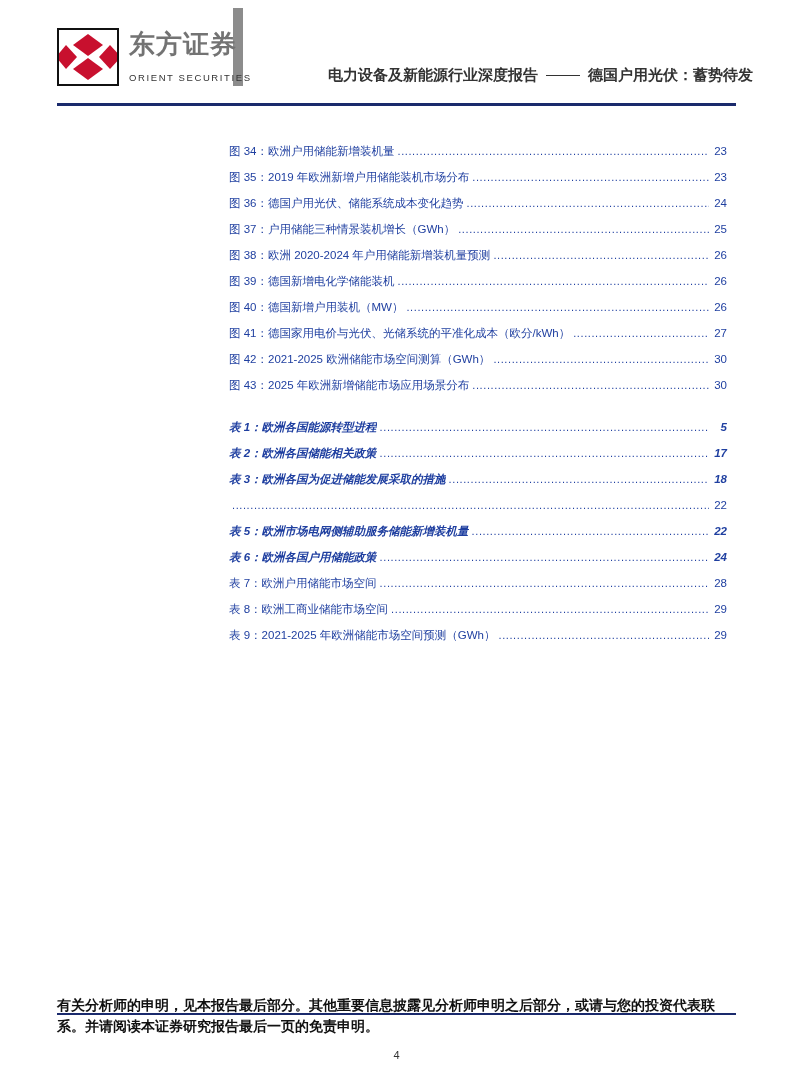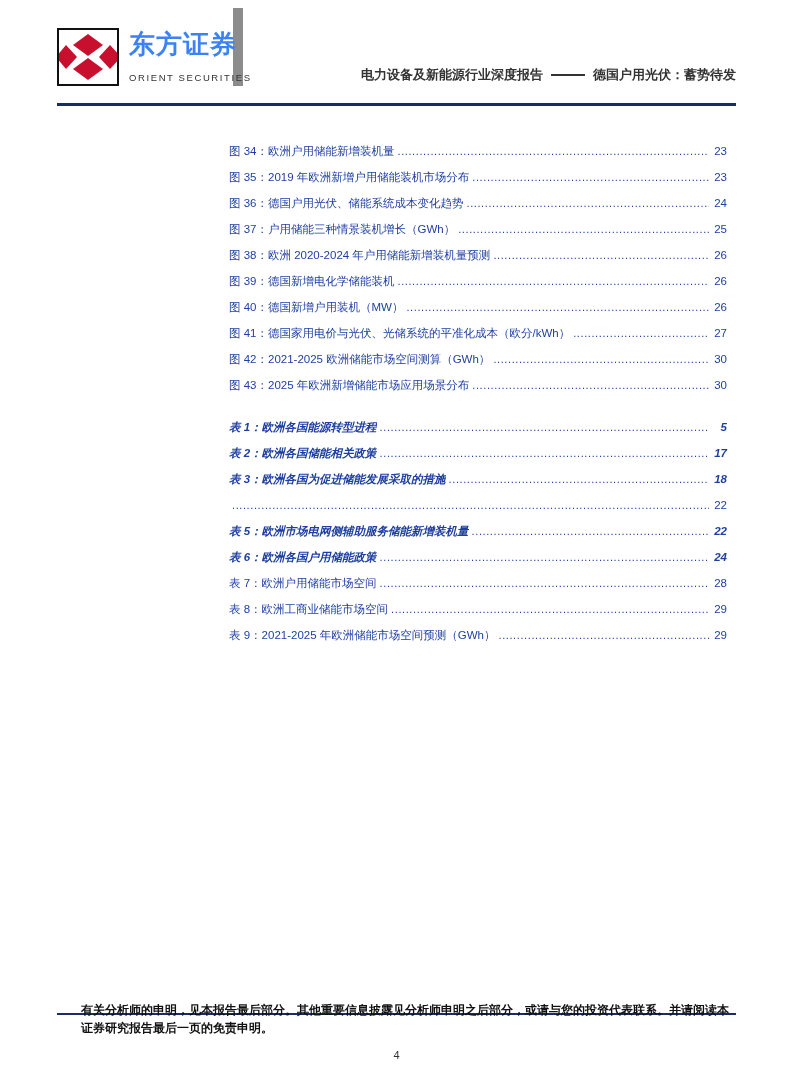--- a/index.html
+++ b/index.html
@@ -53,35 +53,35 @@
   .logo-text {
     display: flex;
     flex-direction: column;
     justify-content: center;
     line-height: 1;
   }
   .logo-cn {
     font-size: 26px;
     font-weight: bold;
     letter-spacing: 1px;
-    color: #3b82f6;
+    color: #737373;
     font-family: "DejaVu Sans", sans-serif;
   }
   .logo-en {
     font-size: 9.5px;
     letter-spacing: 1.6px;
     color: #333;
     margin-top: 16px;
     font-family: "Liberation Sans", sans-serif;
   }
   .header-right {
     position: absolute;
-    right: 57px;
+    right: 40px;
     top: 66px;
-    font-size: 13px;
+    font-size: 15px;
     color: #333;
     font-weight: bold;
     white-space: nowrap;
     display: flex;
     align-items: center;
     gap: 8px;
   }
   .header-dash {
     display: inline-block;
     width: 34px;
@@ -154,25 +154,24 @@
     right: 57px;
     bottom: 62px;
     height: 1.6px;
     background: #1a2a6c;
   }
   .footer-note {
     position: absolute;
     left: 57px;
     right: 57px;
     bottom: 40px;
-    font-size: 12px;
+    font-size: 14px;
     font-weight: bold;
     color: #111;
     line-height: 1.5;
-    margin-left: 24px;
   }
   .page-number {
     position: absolute;
     left: 0;
     right: 0;
     bottom: 16px;
     text-align: center;
     font-size: 11px;
     color: #333;
   }

